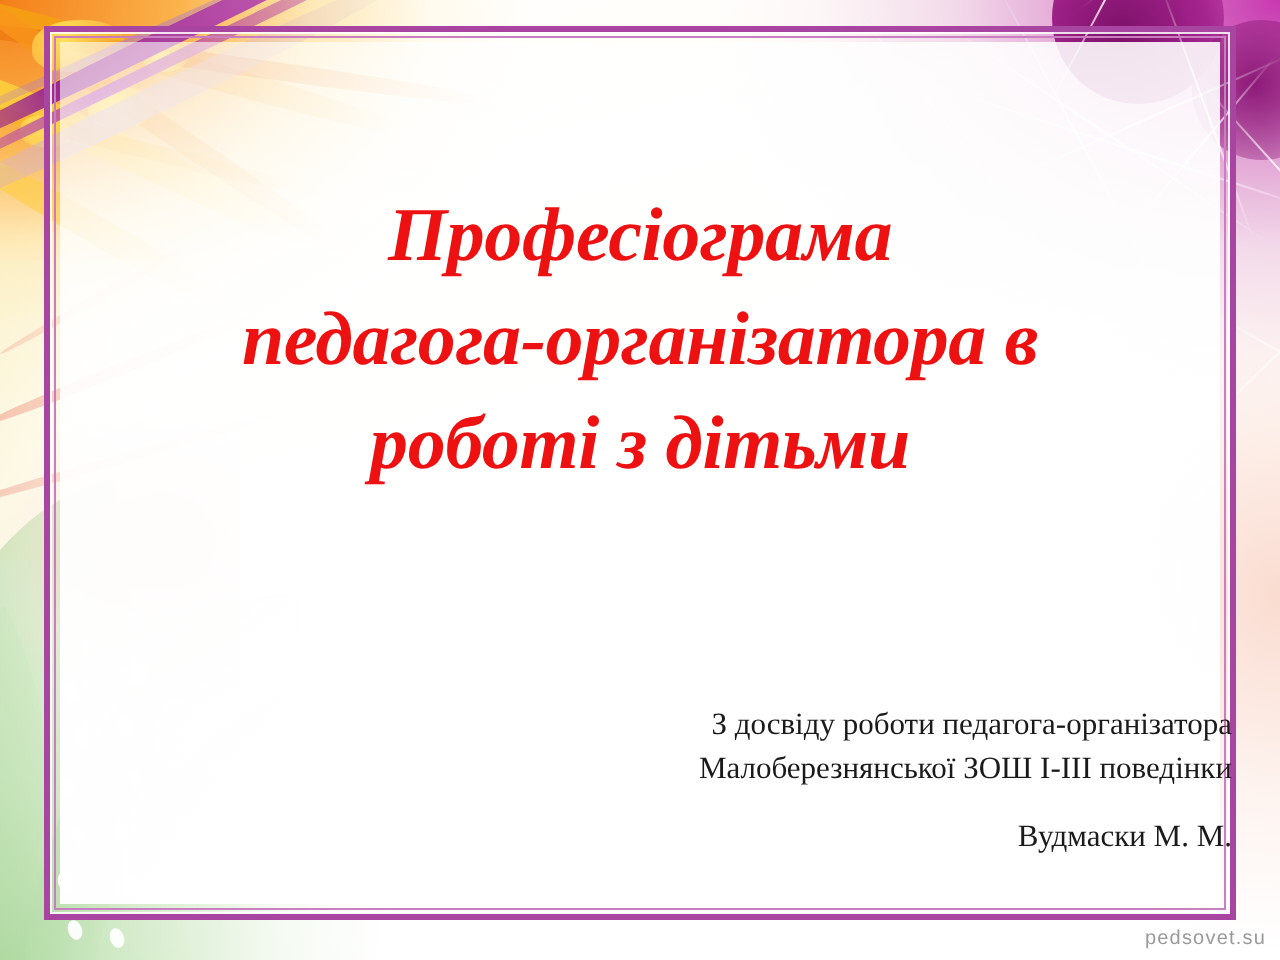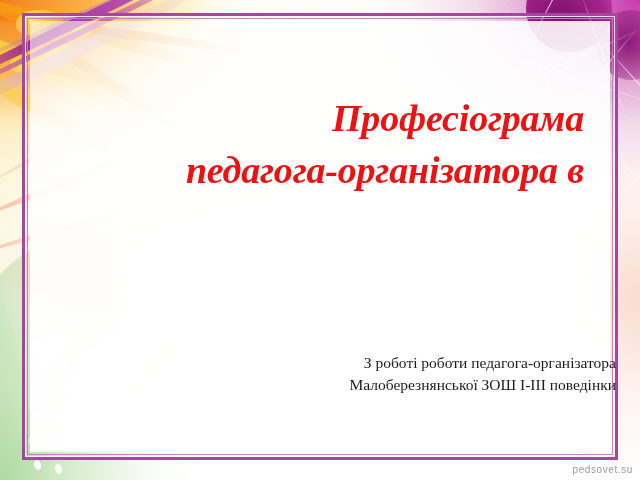--- a/index.html
+++ b/index.html
@@ -195,21 +195,21 @@
   .content {
     position: absolute;
     inset: 0;
   }
 
   #title {
     position: absolute;
     left: 56px;
     top: 92px;
     width: 528px;
-    text-align: right;
+    text-align: center;
     color: #ee1111;
     font-weight: bold;
     font-style: italic;
     font-size: 38px;
     line-height: 52px;
     letter-spacing: -0.2px;
     text-shadow: 0 1px 0 rgba(255,255,255,0.9);
   }
 
   #subtitle {
@@ -312,25 +312,29 @@
   <div class="frame-outer"></div>
   <div class="frame-gap"></div>
   <div class="frame-inner"></div>
   <div class="plate"></div>
 
   <div class="content">
 
     <div id="title">
       <div>Професіограма</div>
       <div>педагога-організатора в</div>
+      <div>роботі з дітьми</div>
     </div>
 
     <div id="subtitle">
       <div class="block1">
-        <div>З роботі роботи педагога-організатора</div>
+        <div>З досвіду роботи педагога-організатора</div>
         <div>Малоберезнянської ЗОШ І-ІІІ поведінки</div>
       </div>
+      <div class="block2">
+        <div>Вудмаски М. М.</div>
+      </div>
     </div>
 
     <div id="watermark">pedsovet.su</div>
 
   </div>
 </div>
 
 </body></html>

